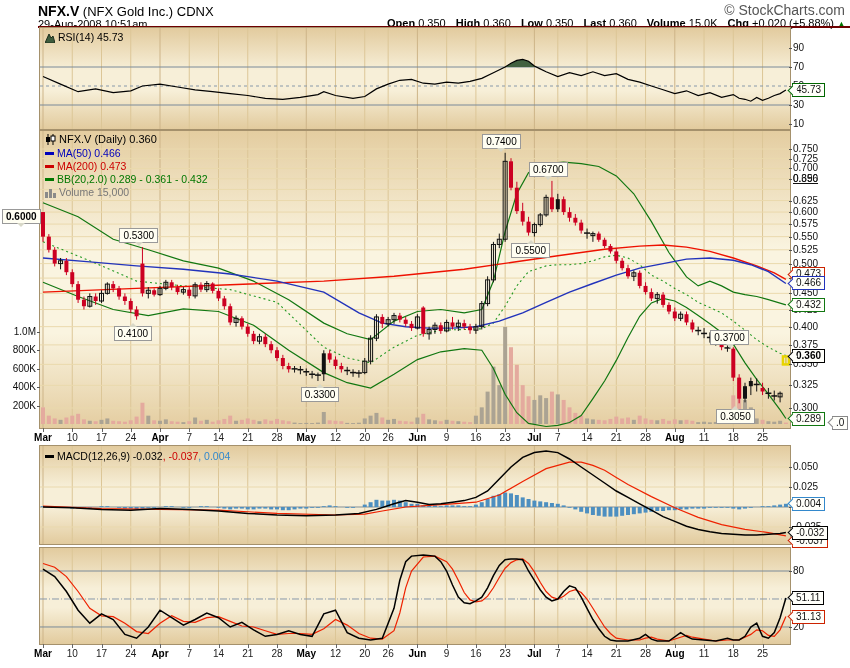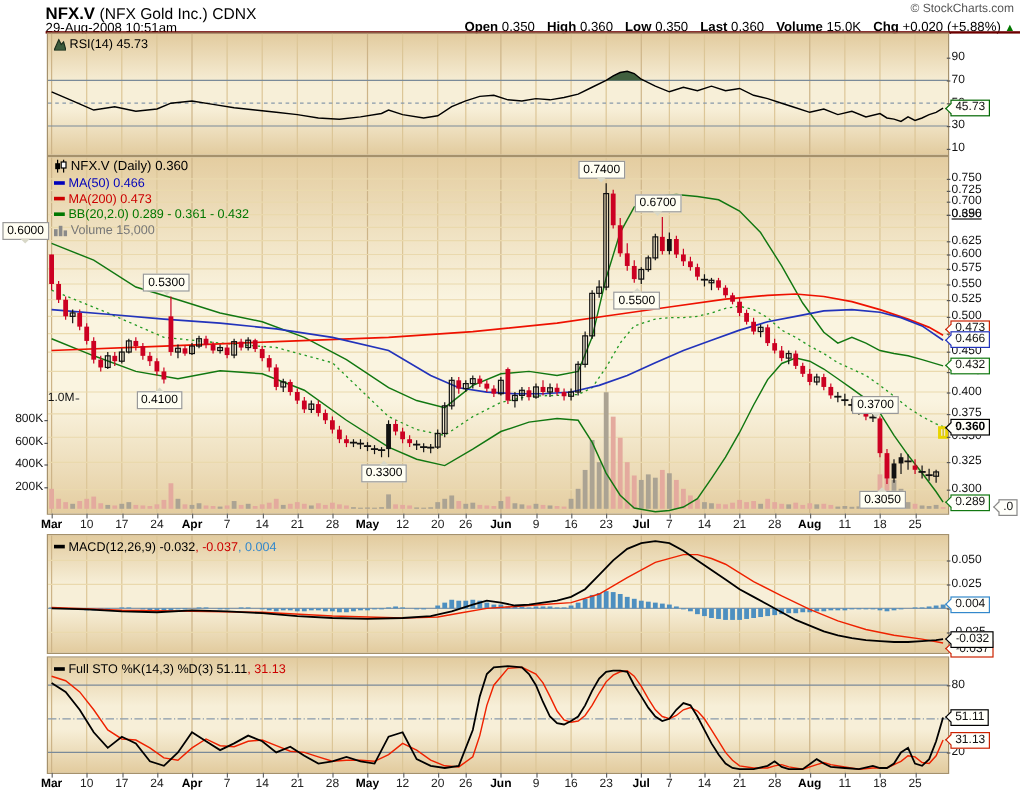--- a/index.html
+++ b/index.html
@@ -1,20 +1,20 @@
 <!DOCTYPE html>
 <html><head>
 <meta charset="utf-8">
 <style>
   html,body{margin:0;padding:0;background:#fff;}
   #chart{position:relative;width:850px;height:668px;background:#fff;overflow:hidden;
     font-family:"Liberation Sans",sans-serif;-webkit-font-smoothing:none;}
   .hdr-title{position:absolute;left:38px;top:3px;font-size:13px;color:#000;white-space:nowrap;}
   .hdr-title b{font-size:14px;}
-  .hdr-copy{position:absolute;right:5px;top:2px;font-size:10px;color:#555;margin-left:40px;}
+  .hdr-copy{position:absolute;right:5px;top:2px;font-size:14px;color:#555;margin-left:40px;}
   .hdr-date{position:absolute;left:38px;top:18px;font-size:11px;color:#000;}
   .hdr-quote{position:absolute;right:4px;top:17px;font-size:11px;color:#000;white-space:nowrap;}
   .hdr-quote b{margin-left:7px;}
   .up-arrow{color:#007700;font-size:9px;}
   .hdr-line{position:absolute;left:38px;right:0;top:26px;height:2px;background:#6d0000;}
   .panel{position:absolute;left:40px;width:750px;outline:1px solid #a5916c;overflow:hidden;
     background:linear-gradient(180deg,#e2cb9e 0%,#f7efd8 42%,#f7efd8 62%,#e2cb9e 100%);}
   .panel svg{position:absolute;left:0;top:0;}
   #rsiP{top:28px;height:101px;}
   #mainP{top:131px;height:297px;background:linear-gradient(180deg,#e4cda0 0%,#faf4e0 40%,#faf4e0 68%,#e4cda0 100%);}
@@ -758,23 +758,20 @@
     <svg class="icon" width="11" height="9">
         <rect x="0" y="3" width="3" height="6" fill="#8a8a8a"></rect>
         <rect x="4" y="0" width="3" height="9" fill="#8a8a8a"></rect>
         <rect x="8" y="4" width="3" height="5" fill="#8a8a8a"></rect>
       </svg><span>Volume 15,000</span>
   </div>
 
   <div class="legend lg-black" style="left:45px;top:450px;">
     <span class="dash"></span><span>MACD(12,26,9) -0.032</span><span class="lg-red">, -0.037</span><span class="lg-hblue">, 0.004</span>
   </div>
-  <div class="legend lg-black" style="left:45px;top:552px;">
-    <span class="dash"></span><span>Full STO %K(14,3) %D(3) 51.11</span><span class="lg-red">, 31.13</span>
-  </div>
 <div class="alabel" style="top: 42px;">90</div>
     <div class="alabel" style="top: 61px;">70</div>
     <div class="alabel" style="top: 80px;">50</div>
     <div class="alabel" style="top: 99px;">30</div>
     <div class="alabel" style="top: 118px;">10</div>
     <div class="alabel" style="top: 143px;">0.750</div>
     <div class="alabel" style="top: 152.581px;">0.725</div>
     <div class="alabel" style="top: 162.499px;">0.700</div>
     <div class="alabel" style="top: 172.777px;">0.396</div>
     <div class="alabel" style="top: 173px; text-decoration: underline;">0.650</div>
@@ -791,38 +788,38 @@
     <div class="alabel" style="top: 338.895px;">0.375</div>
     <div class="alabel" style="top: 358.394px;">0.350</div>
     <div class="alabel" style="top: 379.338px;">0.325</div>
     <div class="alabel" style="top: 401.959px;">0.300</div>
     <div class="alabel" style="top: 461px;">0.050</div>
     <div class="alabel" style="top: 481px;">0.025</div>
     <div class="alabel" style="top: 501px;">0.000</div>
     <div class="alabel" style="top: 521px;">-0.025</div>
     <div class="alabel" style="top: 565px;">80</div>
     <div class="alabel" style="top: 620.98px;">20</div>
-    <div class="vlabel" style="top: 325.5px; margin-left: 26px;">1.0M</div>
+    <div class="vlabel" style="top: 325.5px;">1.0M</div>
     <div class="vlabel" style="top: 344px;">800K</div>
     <div class="vlabel" style="top: 362.5px;">600K</div>
     <div class="vlabel" style="top: 381px;">400K</div>
     <div class="vlabel" style="top: 399.5px;">200K</div>
     <div class="tag" style="top: 83.0565px; border-color: rgb(0, 102, 0); color: rgb(17, 17, 17); z-index: 5;">45.73</div>
     <div class="tag" style="top: 267.28px; border-color: rgb(204, 34, 0); color: rgb(17, 17, 17); z-index: 4;">0.473</div>
     <div class="tag" style="top: 276.494px; border-color: rgb(34, 51, 187); color: rgb(17, 17, 17); z-index: 5;">0.466</div>
     <div class="tag" style="top: 297.905px; border-color: rgb(17, 119, 17); color: rgb(17, 17, 17); z-index: 5;">0.432</div>
     <div class="tag" style="top: 411.517px; border-color: rgb(17, 119, 17); color: rgb(17, 17, 17); z-index: 5;">0.289</div>
     <div class="tag" style="top: 415.952px; border-color: rgb(136, 136, 136); color: rgb(17, 17, 17); z-index: 5; left: 832px;">.0</div>
     <div class="tag bold" style="top: 349.432px; border-color: rgb(0, 0, 0); color: rgb(0, 0, 0); z-index: 5;">0.360</div>
     <div class="tag" style="top: 533.6px; border-color: rgb(204, 34, 0); color: rgb(17, 17, 17); z-index: 4;">-0.037</div>
     <div class="tag" style="top: 496.8px; border-color: rgb(51, 136, 204); color: rgb(17, 17, 17); z-index: 5;">0.004</div>
     <div class="tag" style="top: 525.6px; border-color: rgb(0, 0, 0); color: rgb(17, 17, 17); z-index: 5; text-align: center;">-0.032</div>
     <div class="tag" style="top: 590.954px; border-color: rgb(0, 0, 0); color: rgb(17, 17, 17); z-index: 5;">51.11</div>
     <div class="tag" style="top: 609.596px; border-color: rgb(204, 34, 0); color: rgb(17, 17, 17); z-index: 5;">31.13</div>
-    <div class="ann above" style="left: 2px; top: 185px;">0.6000</div>
+    <div class="ann above" style="left: 2px; top: 209px; font-weight: bold;">0.6000</div>
     <div class="ann above" style="left: 119.45px; top: 228.124px;">0.5300</div>
     <div class="ann below" style="left: 113.6px; top: 325.677px;">0.4100</div>
     <div class="ann below" style="left: 300.8px; top: 387.023px;">0.3300</div>
     <div class="ann above" style="left: 482.15px; top: 133.794px;">0.7400</div>
     <div class="ann below" style="left: 511.4px; top: 242.655px;">0.5500</div>
     <div class="ann above" style="left: 528.95px; top: 161.878px;">0.6700</div>
     <div class="ann above" style="left: 710.3px; top: 329.689px;">0.3700</div>
     <div class="ann below" style="left: 716.15px; top: 409.288px;">0.3050</div>
     <div class="xtick" style="left: 43px; top: 428px;"></div>
     <div class="xlabel m" style="left: 26px; top: 432px;">Mar</div>

